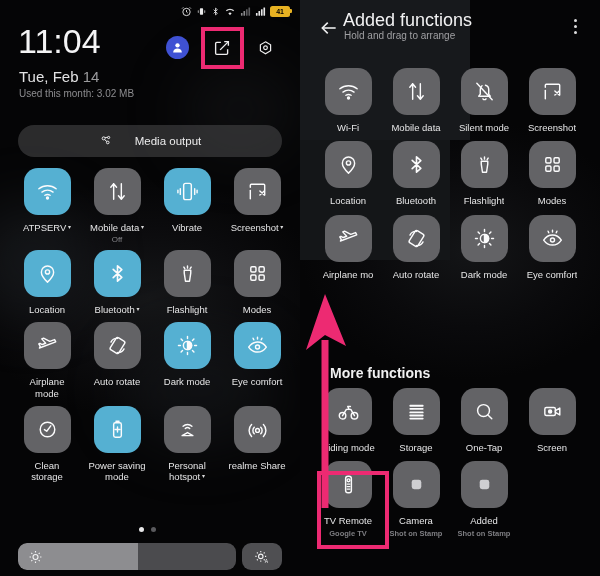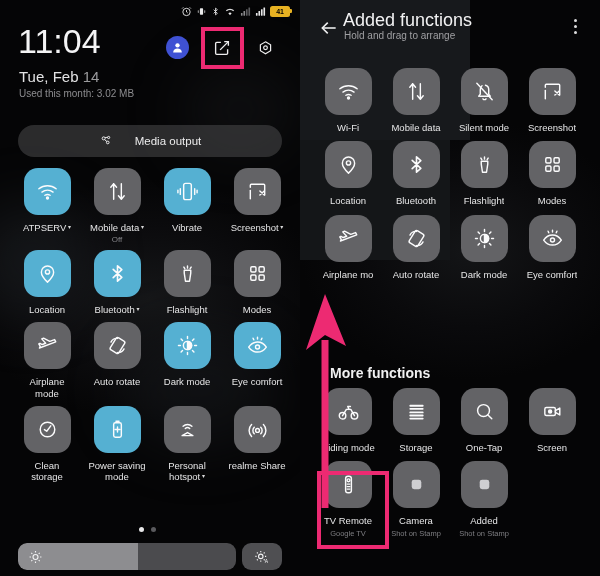--- a/index.html
+++ b/index.html
@@ -170,21 +170,21 @@
   .af-cell { display: flex; flex-direction: column; align-items: center; }
   .af-tile {
     width: 47px; height: 47px; border-radius: 14px; background: #636366;
     display: flex; align-items: center; justify-content: center;
   }
   .af-label {
     margin-top: 7px; font-size: 9.5px; color: #e6e6e7; text-align: center;
     line-height: 1.2; max-width: 66px; overflow: hidden;
     white-space: nowrap; text-overflow: clip;
   }
-  .af-sublabel { font-size: 7.5px; color: #7e7e82; margin-top: 2px; white-space: nowrap; }
+  .af-sublabel { font-size: 7.5px; color: #7e7e82; margin-top: 2px; white-space: nowrap; font-weight: bold; }
 
   .more-head {
     position: absolute; left: 30px; top: 365px;
     font-size: 14px; color: #f0f0f1; font-weight: bold;
   }
 
   
   .hl-box {
     position: absolute; border: 4px solid #ed2a72; pointer-events: none;
   }

